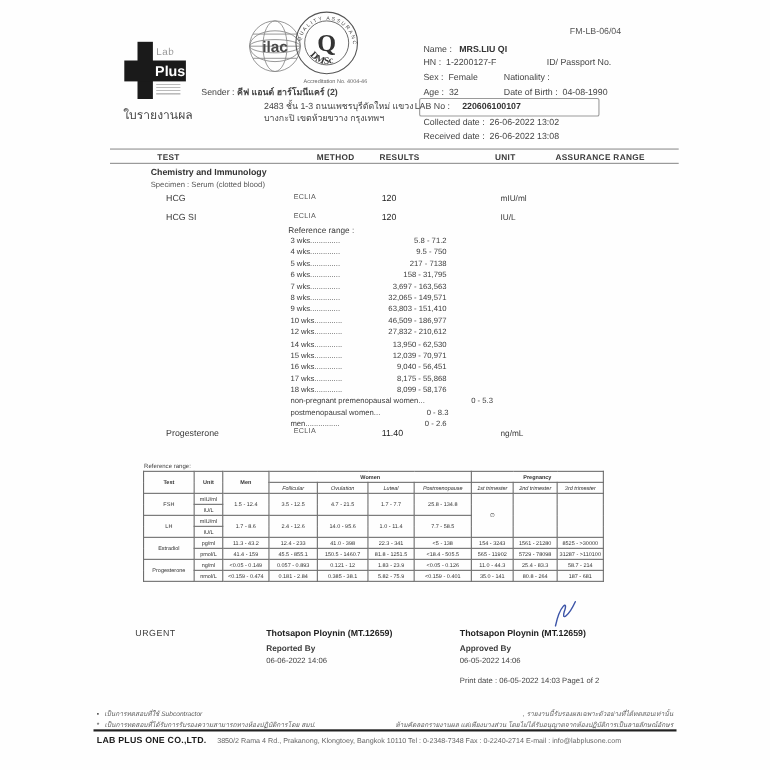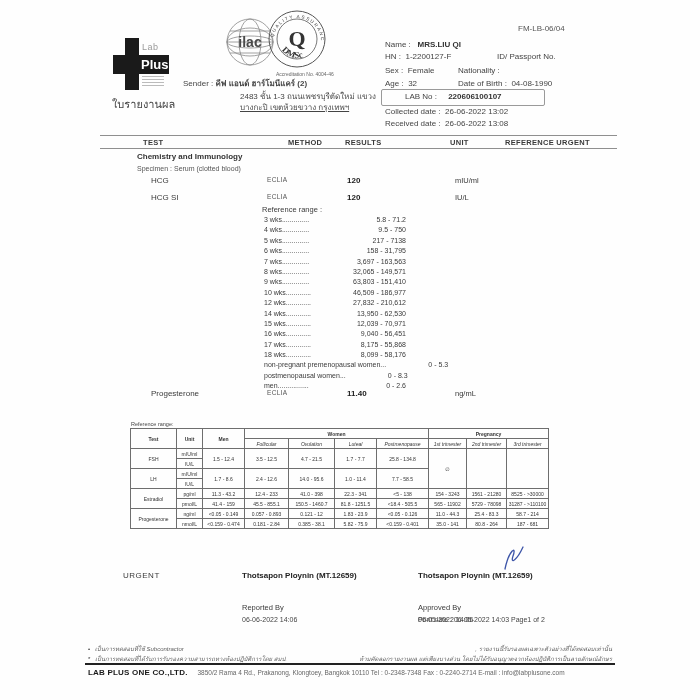--- a/index.html
+++ b/index.html
@@ -20,39 +20,39 @@
     background:repeating-linear-gradient(#bbb 0 1px,transparent 1px 3px);}
   .doc-title{position:absolute;left:112px;top:95px;font-size:11px;color:#444;}
 
   .ilac-logo{position:absolute;left:224px;top:16px;width:52px;height:52px;text-align:center;}
   .q-logo{position:absolute;left:266px;top:8px;width:62px;height:62px;}
   .accred{position:absolute;left:276px;top:71px;font-size:5px;color:#666;}
 
   .sender-line{position:absolute;left:183px;top:77px;font-size:8px;color:#444;}
   .sender-name{font-weight:bold;}
   .sender-addr1{position:absolute;left:240px;top:90px;font-size:8px;color:#444;}
-  .sender-addr2{position:absolute;left:240px;top:101px;font-size:8px;color:#444;text-decoration:underline;}
+  .sender-addr2{position:absolute;left:240px;top:101px;font-size:8px;color:#444;}
 
   
   .fm-code{position:absolute;left:518px;top:24px;font-size:8px;color:#555;}
   .pline{position:absolute;font-size:8px;color:#444;white-space:nowrap;}
   .pv{font-weight:bold;color:#333;}
   .labno-box{position:absolute;left:381px;top:89px;width:162px;height:15px;border:1px solid #9a9a9a;border-radius:2px;}
 
   
   .rule{position:absolute;left:100px;width:517px;border-top:1px solid #8f8f8f;}
   .thead-label{position:absolute;top:138px;font-size:7.5px;font-weight:bold;color:#3a3a3a;letter-spacing:.3px;}
   .section-title{position:absolute;left:137px;top:152px;font-size:8px;font-weight:bold;color:#333;}
   .specimen{position:absolute;left:137px;top:165px;font-size:7px;color:#555;}
 
   .rrow{position:absolute;left:0;width:700px;height:11px;}
   .rrow span{position:absolute;white-space:nowrap;}
   .c-test{left:151px;font-size:8px;color:#3a3a3a;}
   .c-method{left:267px;font-size:6.5px;color:#555;letter-spacing:.3px;}
-  .c-result{left:347px;font-size:8px;font-weight:bold;color:#222;}
+  .c-result{left:347px;font-size:8px;font-weight:normal;color:#222;}
   .c-unit{left:455px;font-size:7.5px;color:#3a3a3a;}
 
   .hcg-ref-title{position:absolute;left:262px;top:205px;font-size:7.5px;color:#3a3a3a;}
   .hcg-ref-list{position:absolute;left:264px;top:215px;font-size:7px;color:#3a3a3a;}
   .ref-item{display:flex;height:10.4px;line-height:10.4px;white-space:nowrap;}
   .ref-label{min-width:80px;}
   .ref-range{width:62px;text-align:right;}
 
   
   .ref2-label{position:absolute;left:131px;top:421px;font-size:5.5px;color:#444;}
@@ -62,21 +62,21 @@
     border:1px solid #6e6e6e;font-size:5px;color:#333;text-align:center;
     padding:1px 0;font-weight:normal;height:7px;overflow:hidden;white-space:nowrap;
   }
   table.ref2 th{font-weight:bold;}
   table.ref2 .it{font-style:italic;font-weight:normal;}
 
   
   .urgent{position:absolute;left:123px;top:571px;font-size:8px;color:#3a3a3a;letter-spacing:.5px;}
   .sig-block{position:absolute;width:190px;}
   .sig-name{font-size:8px;font-weight:bold;color:#222;}
-  .sig-role{font-size:7.5px;color:#3a3a3a;margin-top:23px;}
+  .sig-role{font-size:7.5px;color:#3a3a3a;margin-top:5px;font-weight:bold;}
   .sig-date{font-size:7px;color:#444;margin-top:4px;}
   .sig-squiggle{position:absolute;left:500px;top:544px;width:30px;height:28px;}
   .print-date{position:absolute;left:418px;top:616px;font-size:7px;color:#444;}
 
   
   .fnote{position:absolute;font-size:6px;color:#5a5a5a;font-style:italic;white-space:nowrap;}
   .fnote .mk{font-style:normal;color:#333;margin-right:3px;}
   .footer-rule{position:absolute;left:85px;top:663px;width:530px;border-top:2px solid #222;}
   .company-line{position:absolute;left:88px;top:668px;font-size:6.5px;color:#666;white-space:nowrap;}
   .company-name{font-size:8px;font-weight:bold;color:#1a1a1a;margin-right:8px;letter-spacing:.2px;}
@@ -154,39 +154,39 @@
   <div class="pline" style="left:458px;top:66px">Nationality :</div>
   <div class="pline" style="left:385px;top:79px">
     <span>Age :</span>&nbsp;
     <span>32</span>
   </div>
   <div class="pline" style="left:458px;top:79px">
     <span>Date of Birth :</span>&nbsp;
     <span>04-08-1990</span>
   </div>
   <div class="labno-box"></div>
-  <div class="pline" style="left:405px;top:92px">
+  <div class="pline" style="left:377px;top:92px">
     <span>LAB No :</span>&nbsp;&nbsp;&nbsp;&nbsp;
     <span class="pv">220606100107</span>
   </div>
   <div class="pline" style="left:385px;top:107px">
     <span>Collected date :</span>&nbsp;
     <span>26-06-2022 13:02</span>
   </div>
   <div class="pline" style="left:385px;top:119px">
     <span>Received date :</span>&nbsp;
     <span>26-06-2022 13:08</span>
   </div>
 
   <div class="rule" style="top:135px"></div>
   <div class="thead-label" style="left:143px">TEST</div>
   <div class="thead-label" style="left:288px">METHOD</div>
   <div class="thead-label" style="left:345px">RESULTS</div>
   <div class="thead-label" style="left:450px">UNIT</div>
-  <div class="thead-label" style="left:505px">REFERENCE URGENT</div>
+  <div class="thead-label" style="left:505px">ASSURANCE RANGE</div>
   <div class="rule" style="top:148px"></div>
 
   <div class="section-title">Chemistry and Immunology</div>
   <div class="specimen">Specimen : Serum (clotted blood)</div>
 
   <div class="rrow" style="top:176px">
     <span class="c-test">HCG</span>
     <span class="c-method">ECLIA</span>
     <span class="c-result">120</span>
     <span class="c-unit">mIU/ml</span>

